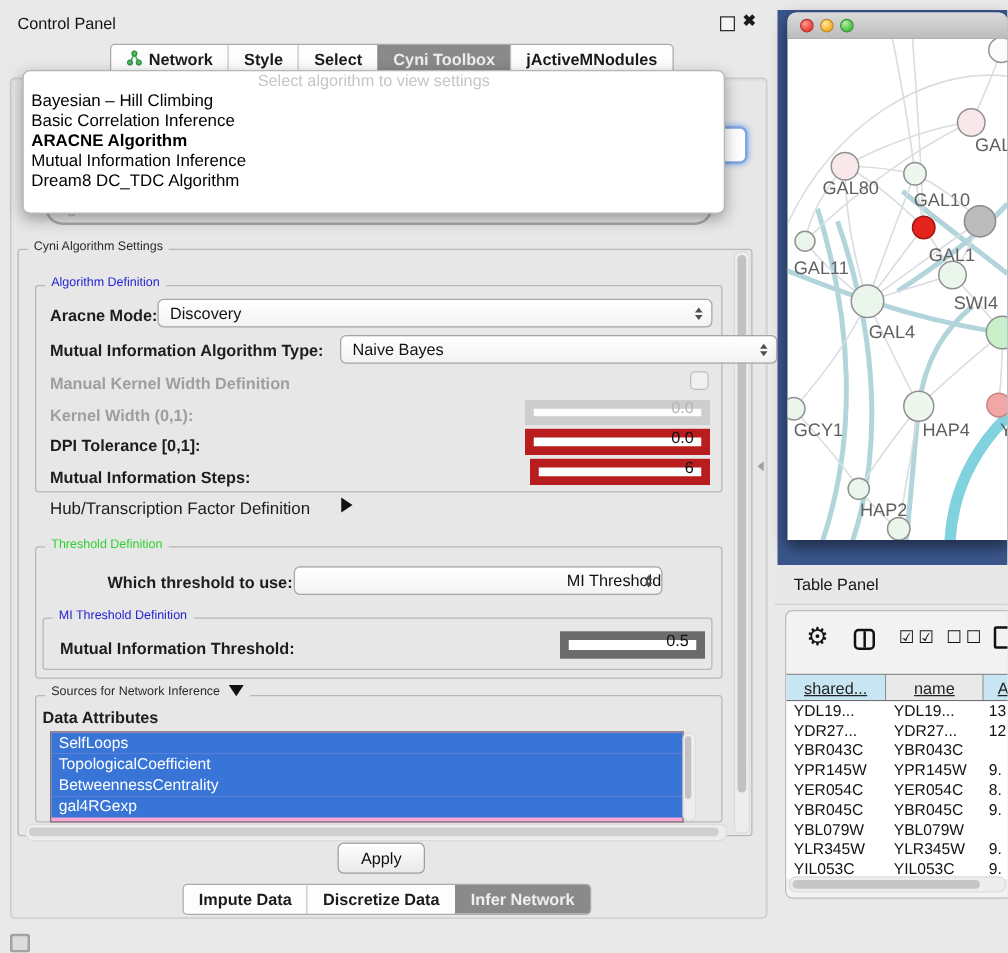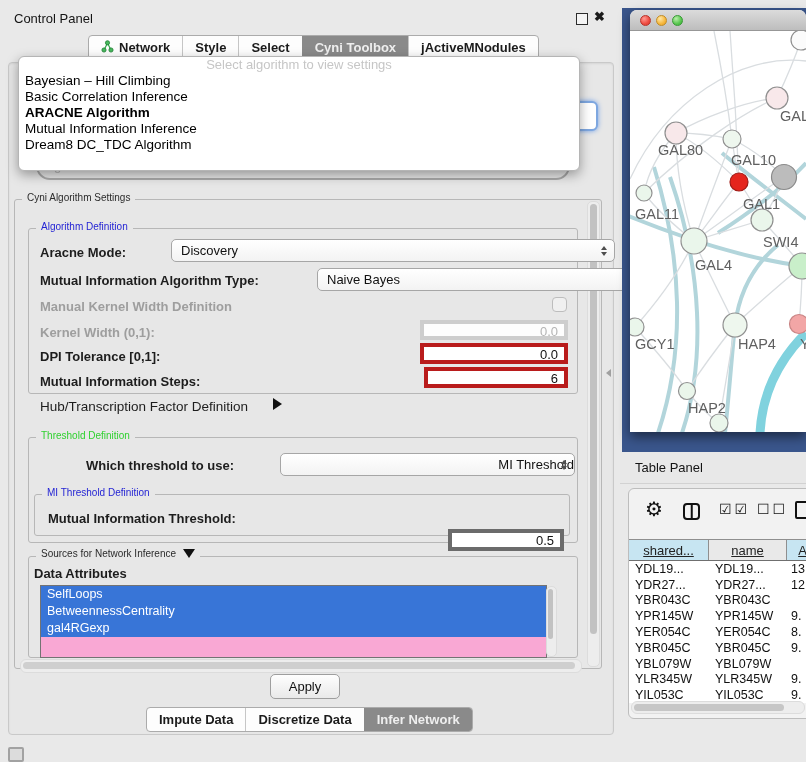--- a/index.html
+++ b/index.html
@@ -41,26 +41,26 @@
 
   
   .group{border:1px solid #b7b7b7;border-radius:3px;}
   .gtitle{background:#e7e7e7;padding:0 5px;font-size:10px;color:#2b2b2b;z-index:6;}
   .blue{color:#2424d4;} .greenT{color:#2fd12f;}
   .lbl{font-size:13px;font-weight:bold;color:#1d1d1d;}
   .lbl.gray{color:#9e9e9e;}
   .plain{font-size:13.5px;color:#1d1d1d;}
 
   .combo{height:23px;background:linear-gradient(#ffffff,#f3f3f3);border:1px solid #a6a6a6;border-radius:5px;
-         font-size:13px;color:#111;display:flex;align-items:center;padding-left:9px;box-sizing:border-box;margin-left:45px;}
+         font-size:13px;color:#111;display:flex;align-items:center;padding-left:9px;box-sizing:border-box;}
   .arrows{position:absolute;right:7px;top:50%;transform:translateY(-50%);display:flex;flex-direction:column;gap:2px;}
   .ar-up{width:0;height:0;border-left:3.5px solid transparent;border-right:3.5px solid transparent;border-bottom:4px solid #4e4e4e;}
   .ar-dn{width:0;height:0;border-left:3.5px solid transparent;border-right:3.5px solid transparent;border-top:4px solid #4e4e4e;}
 
-  .inp{background:#fff;border:4px solid #b91c1c;font-size:13px;color:#111;display:flex;align-items:flex-start;
+  .inp{background:#fff;border:7px solid #b91c1c;font-size:13px;color:#111;display:flex;align-items:flex-end;
        justify-content:flex-end;padding:0 6px;box-sizing:border-box;}
   .inp.disabled{border-color:#cdcdcd;color:#b5b5b5;background:#fdfdfd;}
 
   .chk{width:15px;height:15px;border:1px solid #bdbdbd;border-radius:4px;background:#f0f0f0;box-sizing:border-box;}
 
   .tri-right{width:0;height:0;border-top:6px solid transparent;border-bottom:6px solid transparent;border-left:9px solid #111;display:inline-block;}
   .tri-down{width:0;height:0;border-left:6px solid transparent;border-right:6px solid transparent;border-top:9px solid #111;display:inline-block;vertical-align:-1px;}
 
   
   #attr-list{left:40px;top:585px;width:505px;height:71px;background:#f9a8d4;border:1px solid #737373;overflow:hidden;}
@@ -218,32 +218,33 @@
     <span>MI Threshold</span>
     <span class="arrows">
         <span class="ar-up"></span>
         <span class="ar-dn"></span>
       </span>
   </div>
 
   <div class="abs group" style="left:34px;top:494px;width:534px;height:40px;"></div>
   <div class="abs gtitle blue nowrap" style="left:42px;top:487px;">MI Threshold Definition</div>
   <div class="abs lbl nowrap" style="left:48px;top:511px;">Mutual Information Threshold:</div>
-  <div class="abs inp" style="left:448px;top:505px;width:116px;height:22px;border-color:#6b6b6b;margin-top:24px;">
+  <div class="abs inp" style="left:448px;top:505px;width:116px;height:22px;border-color:#6b6b6b;">
     <span>0.5</span>
   </div>
 
   <div class="abs group" style="left:28px;top:556px;width:548px;height:100px;"></div>
   <div class="abs gtitle nowrap" style="left:36px;top:548px;">
     <span>Sources for Network Inference</span>
     <span class="tri-down" style="margin-left:4px;"></span>
   </div>
   <div class="abs lbl nowrap" style="left:34px;top:566px;">Data Attributes</div>
   <div class="abs" id="attr-list">
       <div class="attr-item">SelfLoops</div>
+      <div class="attr-item">TopologicalCoefficient</div>
       <div class="attr-item">BetweennessCentrality</div>
       <div class="attr-item">gal4RGexp</div>
     </div>
   <div class="abs sb-v" style="left:546px;top:586px;width:9px;height:69px;">
     <div class="sb-thumb" style="position:absolute;left:1px;top:2px;width:5px;height:50px;"></div>
   </div>
 
   <div class="abs sb-v" style="left:20px;top:659px;width:560px;height:12px;border-radius:6px;">
     <div class="sb-thumb" style="position:absolute;left:2px;top:1.5px;width:552px;height:7px;background:#cfcfcf;"></div>
   </div>

